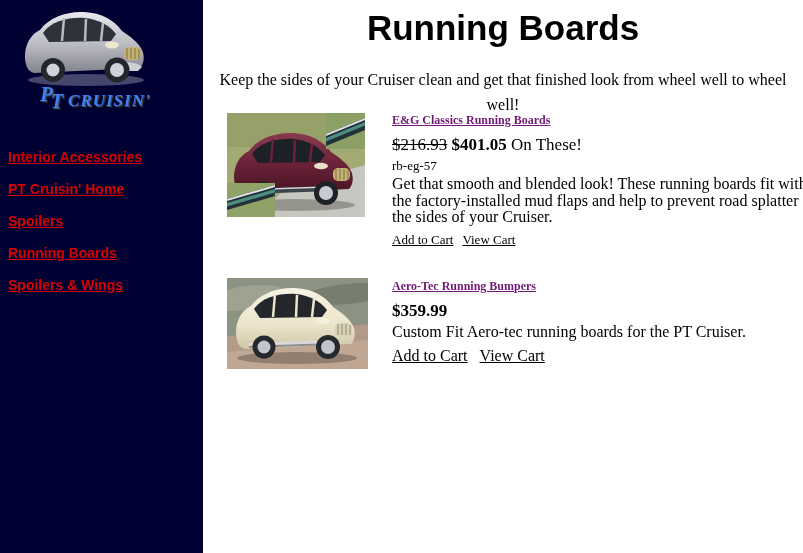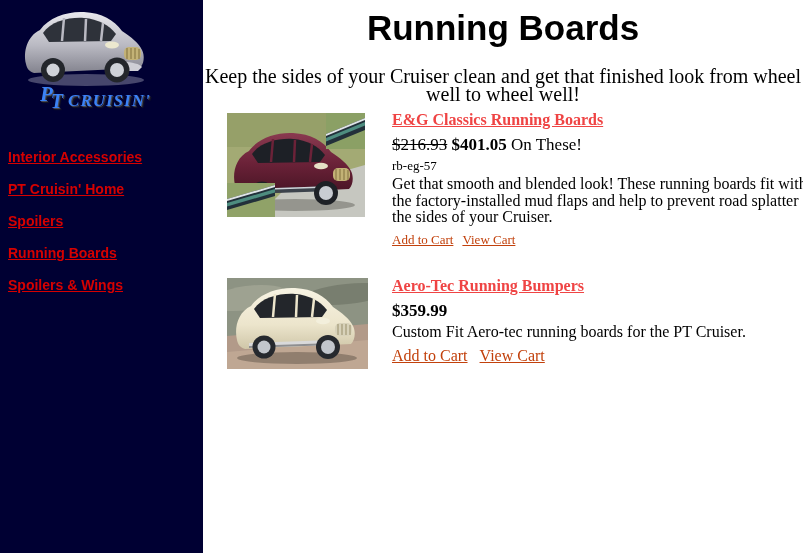--- a/index.html
+++ b/index.html
@@ -34,37 +34,37 @@
     color:#d60000; text-decoration:underline; cursor:pointer;
   }
 
   
   #content { position:absolute; left:203px; top:0; width:600px; }
   h1#page-title {
     margin:8px 0 0 0; text-align:center;
     font-family:"Liberation Sans", sans-serif; font-weight:bold; font-size:35px;
     color:#000;
   }
-  p.intro { margin:19px 0 0 0; text-align:center; font-size:20px; line-height:18px; }
+  p.intro { margin:19px 0 0 0; text-align:center; font-size:16px; line-height:25px; }
 
   .photo { position:absolute; cursor:pointer; }
   .photo svg { display:block; }
 
   .ptext { position:absolute; width:432px; }
   a.p-title {
-    font-size:16px; font-weight:bold; color:#ef4444;
+    font-size:12px; font-weight:bold; color:#701a75;
     text-decoration:underline; cursor:pointer; line-height:20px;
   }
   .price-line { margin-top:4px; font-size:17px; line-height:21px; }
   .old-price { text-decoration:line-through; }
   .sale-price { font-weight:bold; }
   .sku { margin-top:3px; font-size:13px; line-height:15px; }
   .desc { margin-top:3px; font-size:16px; line-height:16.5px; }
   .cart-links { margin-top:4px; }
-  .cart-links a { color:#c2410c; text-decoration:underline; cursor:pointer; }
+  .cart-links a { color:#000000; text-decoration:underline; cursor:pointer; }
   .cart-small a { font-size:13px; margin-right:9px; }
   .cart-big   { margin-top:6px; }
   .cart-big a { font-size:16px; margin-right:12px; }
 
   #photo1 { left:227px; top:113px; }
   #ptext1 { left:392px; top:110px; }
   #photo2 { left:227px; top:278px; }
   #ptext2 { left:392px; top:276px; }
 </style>
 </head>

